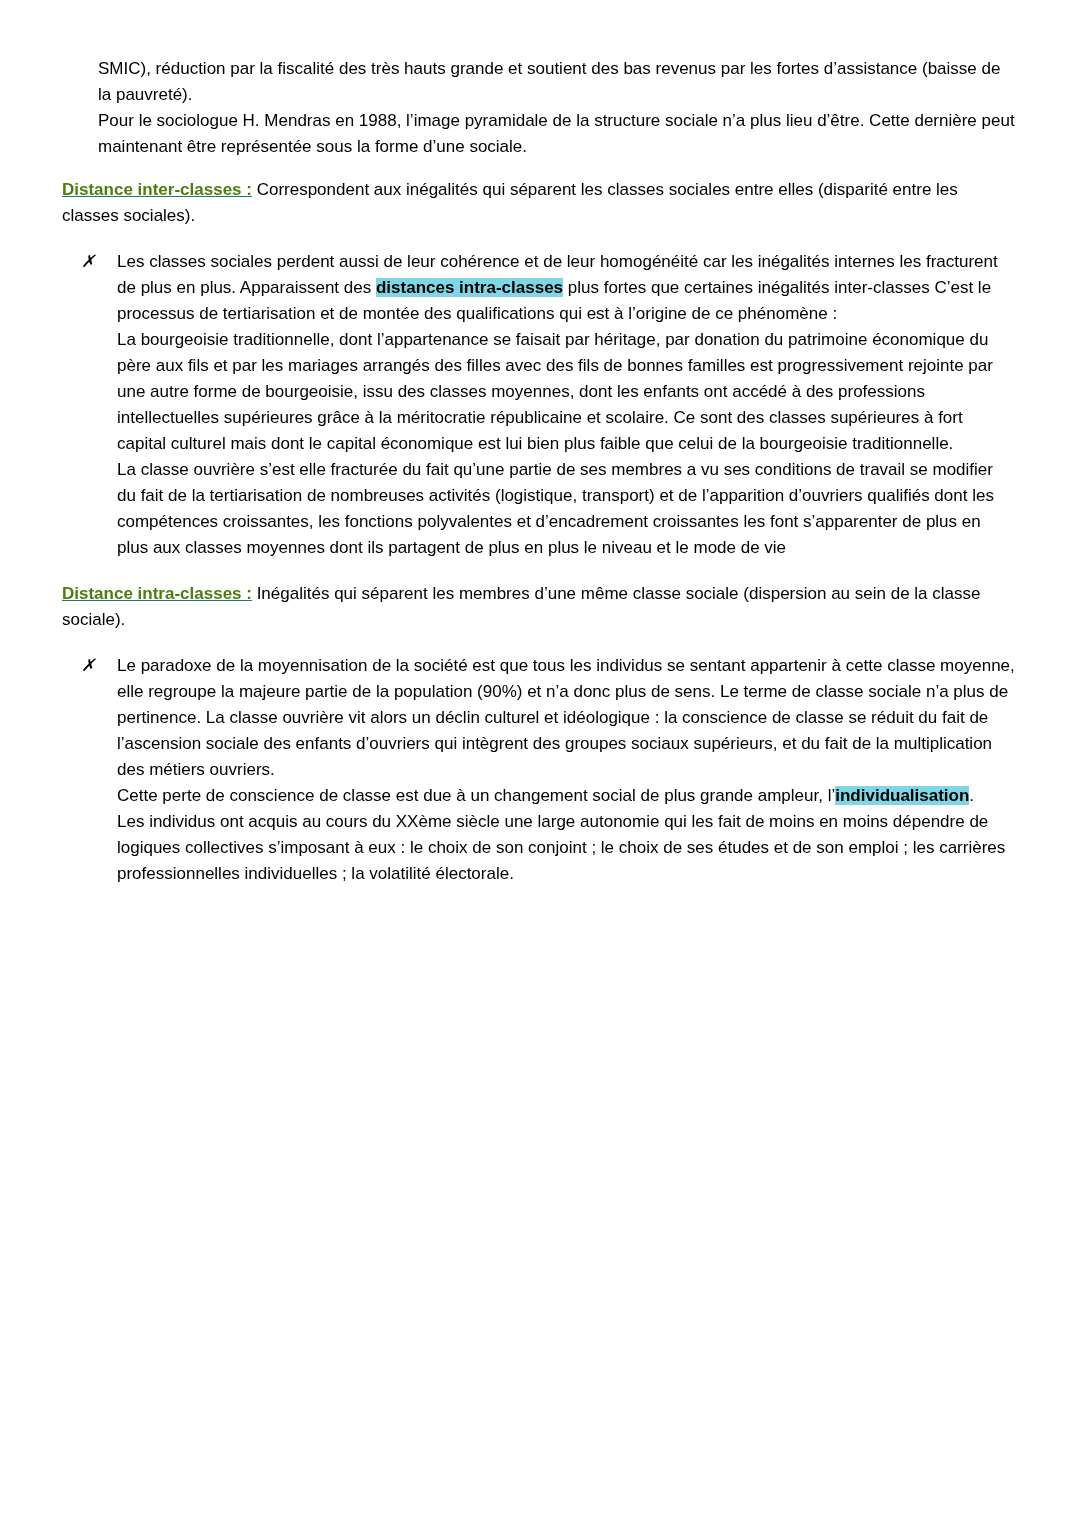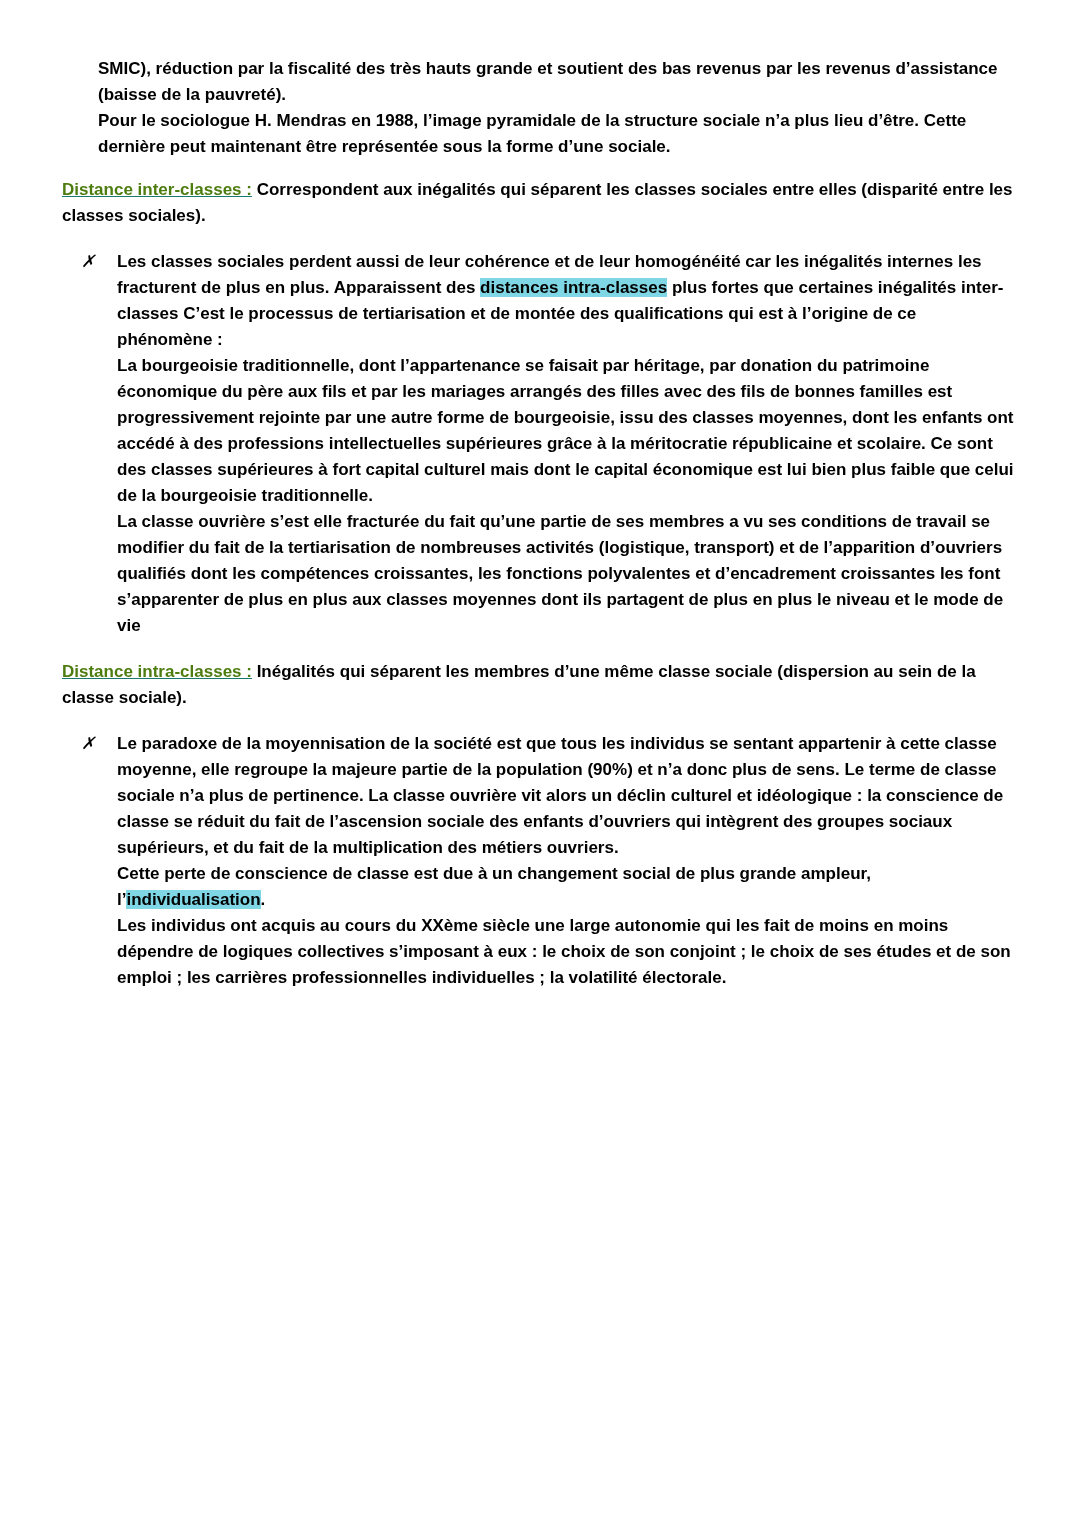--- a/index.html
+++ b/index.html
@@ -40,40 +40,40 @@
   .bullet-marker {
     flex: 0 0 36px;
     width: 36px;
     font-style: italic;
     white-space: normal;
   }
   .bullet-content {
     flex: 1 1 auto;
     white-space: pre-wrap;
   }
-  .run-normal { font-weight: bold; }
-  .run-bold { font-weight: bold; }
+  .run-normal { font-weight: normal; }
+  .run-bold { font-weight: normal; }
   .run-bold-highlight {
     font-weight: bold;
     background-color: #7fd6e4;
     text-align: center;
   }
   .run-heading {
     font-weight: bold;
     color: #4d7c0f;
     text-decoration: underline;
     text-decoration-color: #17796f;
   }
 </style>
 </head>
 <body>
 
 <div class="document-page">
   <div>
-      <div class="block block-paragraph"><span class="run-normal">SMIC), réduction par la </span><span class="run-bold">fiscalité</span><span class="run-normal"> des très hauts grande et soutient des bas revenus par les </span><span class="run-bold">revenus d’assistance</span><span class="run-normal"> (baisse de la pauvreté).
+      <div class="block block-paragraph"><span class="run-normal">SMIC), réduction par la </span><span class="run-bold">fiscalité</span><span class="run-normal"> des très hauts grande et soutient des bas revenus par les </span><span class="run-bold">fortes d’assistance</span><span class="run-normal"> (baisse de la pauvreté).
 Pour le sociologue </span><span class="run-bold">H. Mendras</span><span class="run-normal"> en 1988, l’image pyramidale de la structure sociale n’a plus lieu d’être. Cette dernière peut maintenant être représentée sous la forme d’une </span><span class="run-bold">sociale</span><span class="run-normal">.</span></div>
       <div class="block block-heading-paragraph"><span class="run-heading">Distance inter-classes :</span><span class="run-normal"> Correspondent aux inégalités qui séparent les classes sociales entre elles (disparité entre les classes sociales).</span></div>
       <div class="block block-bullet"><span class="bullet-marker">✗</span><div class="bullet-content"><span class="run-normal">Les </span><span class="run-bold">classes sociales perdent aussi de leur cohérence et de leur homogénéité</span><span class="run-normal"> car les inégalités internes les fracturent de plus en plus. Apparaissent des </span><span class="run-bold-highlight">distances intra-classes</span><span class="run-normal"> plus fortes que certaines inégalités inter-classes C’est le processus de tertiarisation et de montée des qualifications qui est à l’origine de ce phénomène :
 La </span><span class="run-bold">bourgeoisie traditionnelle</span><span class="run-normal">, dont l’appartenance se faisait par héritage, par donation du patrimoine économique du père aux fils et par les mariages arrangés des filles avec des fils de bonnes familles </span><span class="run-bold">est progressivement rejointe par une autre forme de bourgeoisie</span><span class="run-normal">, issu des classes moyennes, dont les enfants ont accédé à des professions intellectuelles supérieures grâce à la méritocratie républicaine et scolaire. Ce sont des classes supérieures à fort capital culturel mais dont le capital économique est lui bien plus faible que celui de la bourgeoisie traditionnelle.
 La </span><span class="run-bold">classe ouvrière s’est elle fracturée</span><span class="run-normal"> du fait qu’une partie de ses membres a vu ses conditions de travail se modifier du fait de la tertiarisation de nombreuses activités (logistique, transport) et de l’apparition d’ouvriers qualifiés dont les compétences croissantes, les fonctions polyvalentes et d’encadrement croissantes les font s’apparenter de plus en plus aux classes moyennes dont ils partagent de plus en plus le niveau et le mode de vie</span></div></div>
       <div class="block block-heading-paragraph"><span class="run-heading">Distance intra-classes :</span><span class="run-normal"> Inégalités qui séparent les membres d’une même classe sociale (dispersion au sein de la classe sociale).</span></div>
       <div class="block block-bullet"><span class="bullet-marker">✗</span><div class="bullet-content"><span class="run-normal">Le paradoxe de la moyennisation de la société est que tous les individus se sentant appartenir à cette classe moyenne, elle regroupe la majeure partie de la population (90%) et n’a donc plus de sens. </span><span class="run-bold">Le terme de classe sociale n’a plus de pertinence</span><span class="run-normal">. </span><span class="run-bold">La classe ouvrière vit alors un déclin culturel et idéologique</span><span class="run-normal"> : la conscience de classe se réduit du fait de l’ascension sociale des enfants d’ouvriers qui intègrent des groupes sociaux supérieurs, et du fait de la multiplication des métiers ouvriers.
 Cette perte de conscience de classe est due à un changement social de plus grande ampleur, </span><span class="run-bold">l’</span><span class="run-bold-highlight">individualisation</span><span class="run-normal">.
 Les individus ont acquis au cours du XXème siècle une large autonomie qui les fait de moins en moins dépendre de logiques collectives s’imposant à eux : </span><span class="run-bold">le choix de son conjoint ; le choix de ses études et de son emploi ; les carrières professionnelles individuelles ; la volatilité électorale</span><span class="run-normal">.</span></div></div>
     </div>

